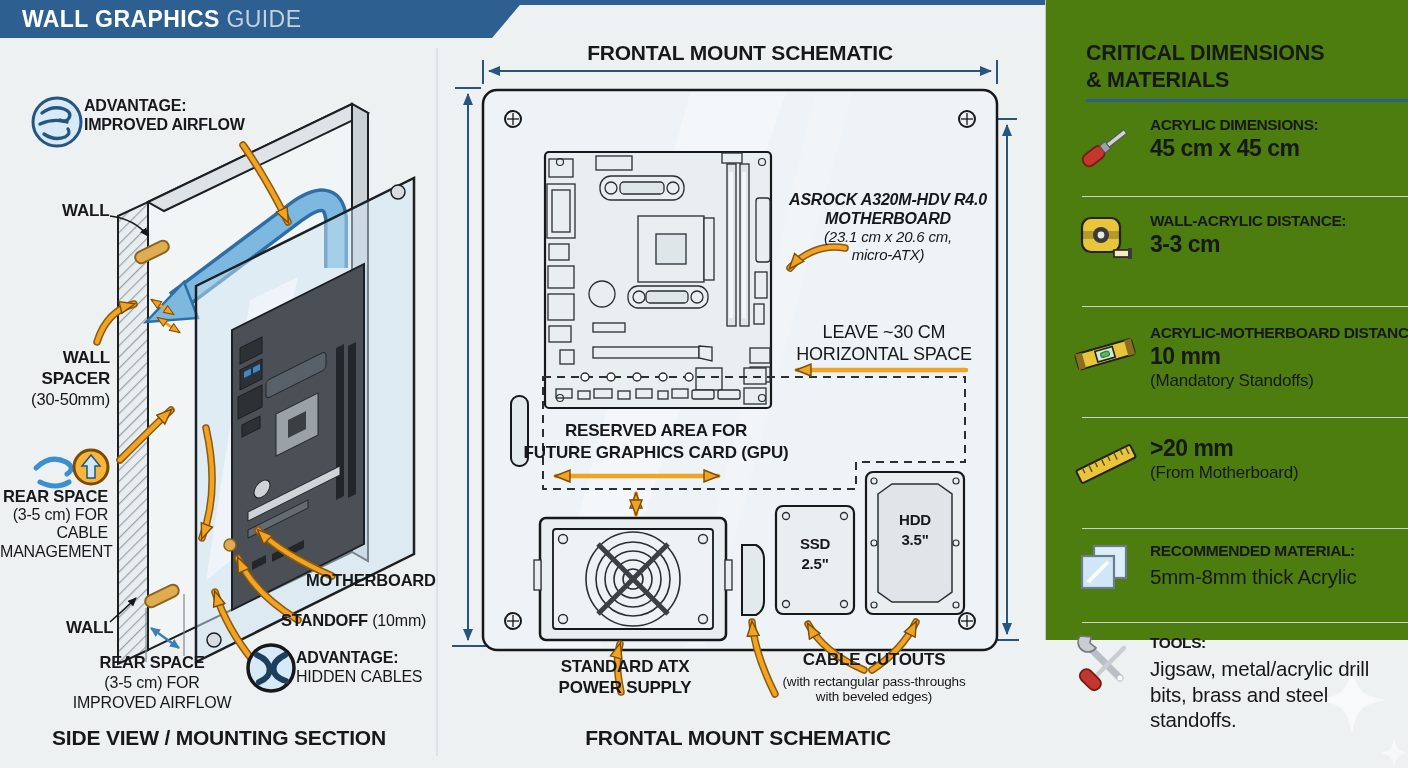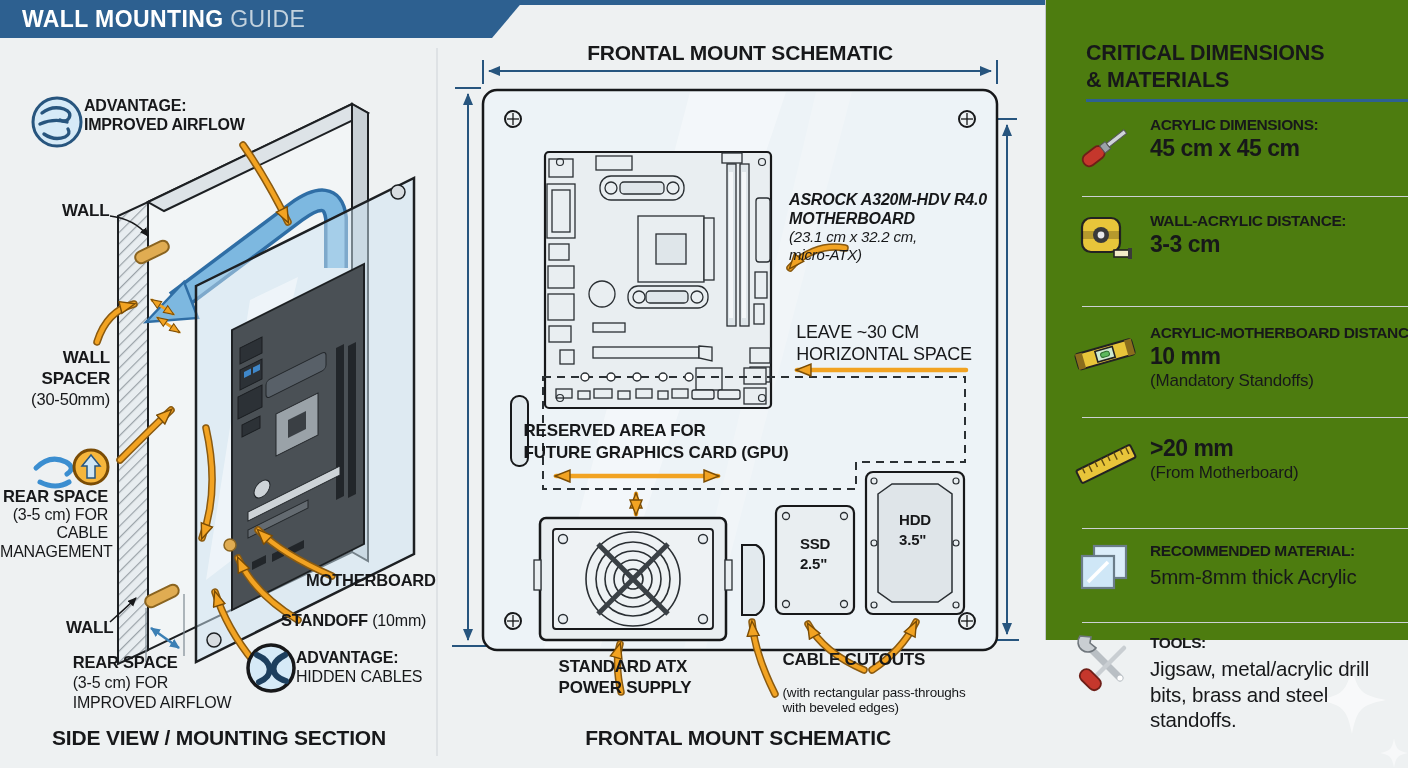--- a/index.html
+++ b/index.html
@@ -7,21 +7,21 @@
          background:#eef1f2;font-family:"Liberation Sans",sans-serif;color:#17181a;}
   .topstrip{position:absolute;left:0;top:0;width:1408px;height:5px;background:#2d6090;}
   .banner{position:absolute;left:0;top:0;width:540px;height:38px;background:#2d6090;
           clip-path:polygon(0 0,524px 0,492px 100%,0 100%);}
   .banner-text{position:absolute;left:22px;top:0;line-height:38px;font-size:23px;
                font-weight:bold;color:#ffffff;letter-spacing:.4px;white-space:nowrap;}
   .banner-text .lite{font-weight:normal;color:#c3d2de;}
   svg{position:absolute;left:0;top:0;}
   .lbl{position:absolute;line-height:1.16;letter-spacing:-.2px;white-space:nowrap;}
   .b{font-weight:bold;}
-  .ctr{transform:translateX(-50%);text-align:left;}
+  .ctr{transform:translateX(-50%);text-align:center;}
   .rgt{text-align:right;}
   .cap{font-size:21px;font-weight:bold;letter-spacing:-.2px;}
   .f16{font-size:16px;} .f165{font-size:16.5px;} .f17{font-size:17px;}
   .f15{font-size:15px;} .f135{font-size:13.5px;} .f18{font-size:18px;}
   
   .specs{position:absolute;left:1045px;top:0;width:386px;height:640px;
          background:#4d7c0f;border-left:1.5px solid #c3c9cc;}
   .specs .heading{position:absolute;left:40px;top:40px;font-size:21.5px;font-weight:bold;
                   line-height:27px;letter-spacing:-.2px;}
   .specs .rule{position:absolute;left:40px;top:99px;width:322px;height:3px;background:#2d6090;}
@@ -347,21 +347,21 @@
     </g>
 
     <g fill="#ffffff">
       <path d="M1352,666 C1357,691 1361,695 1386,700 C1361,705 1357,709 1352,734 C1347,709 1343,705 1318,700 C1343,695 1347,691 1352,666 Z" opacity="0.6"></path>
       <path d="M1394,738 C1396,749 1398,751 1408,753 C1398,755 1396,757 1394,768 C1392,757 1390,755 1380,753 C1390,751 1392,749 1394,738 Z" opacity="0.5"></path>
     </g>
   </svg>
 
   <div class="topstrip"></div>
   <div class="banner"></div>
-  <div class="banner-text"><span>WALL MOUNTING</span>&nbsp;<span class="lite">GUIDE</span></div>
+  <div class="banner-text"><span>WALL GRAPHICS</span>&nbsp;<span class="lite">GUIDE</span></div>
 
   <div>
     <div class="lbl b f16" style="left:84px;top:97px;">
       <div>ADVANTAGE:</div>
       <div>IMPROVED AIRFLOW</div>
     </div>
     <div class="lbl b f17" style="left:62px;top:201px;">WALL</div>
     <div class="lbl rgt" style="left:18px;top:348px;width:92px;line-height:1.22;">
       <div class="b f17">WALL</div>
       <div class="b f17">SPACER</div>
@@ -386,21 +386,21 @@
       <div class="f16">HIDDEN CABLES</div>
     </div>
     <div class="lbl ctr cap" style="left:219px;top:726px;">SIDE VIEW / MOUNTING SECTION</div>
   </div>
 
   <div>
     <div class="lbl ctr cap" style="left:740px;top:41px;">FRONTAL MOUNT SCHEMATIC</div>
     <div class="lbl ctr" style="left:888px;top:190px;line-height:1.2;font-style:italic;">
       <div class="b f16">ASROCK A320M-HDV R4.0</div>
       <div class="b f16">MOTHERBOARD</div>
-      <div class="f15">(23.1 cm x 32.2 cm,</div>
+      <div class="f15">(23.1 cm x 20.6 cm,</div>
       <div class="f15">micro-ATX)</div>
     </div>
     <div class="lbl ctr f18" style="left:884px;top:322px;line-height:1.22;">
       <div>LEAVE ~30 CM</div>
       <div>HORIZONTAL SPACE</div>
     </div>
     <div class="lbl ctr b f17" style="left:656px;top:420px;line-height:1.28;">
       <div>RESERVED AREA FOR</div>
       <div>FUTURE GRAPHICS CARD (GPU)</div>
     </div>
@@ -411,21 +411,21 @@
     <div class="lbl ctr b f15" style="left:915px;top:510px;line-height:1.3;">
       <div>HDD</div>
       <div>3.5"</div>
     </div>
     <div class="lbl ctr b f17" style="left:625px;top:656px;line-height:1.25;">
       <div>STANDARD ATX</div>
       <div>POWER SUPPLY</div>
     </div>
     <div class="lbl ctr" style="left:874px;top:650px;">
       <div class="b f17">CABLE CUTOUTS</div>
-      <div class="f135" style="margin-top:15px;">(with rectangular pass-throughs</div>
+      <div class="f135" style="margin-top:4px;">(with rectangular pass-throughs</div>
       <div class="f135">with beveled edges)</div>
     </div>
     <div class="lbl ctr cap" style="left:738px;top:726px;">FRONTAL MOUNT SCHEMATIC</div>
   </div>
 
   <div class="specs">
     <div class="heading">
       <div>CRITICAL DIMENSIONS</div>
       <div>&amp; MATERIALS</div>
     </div>

